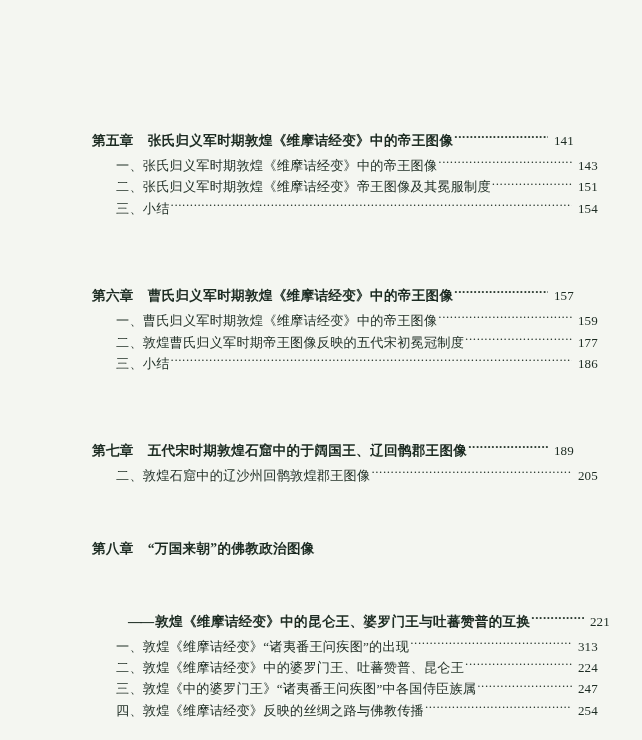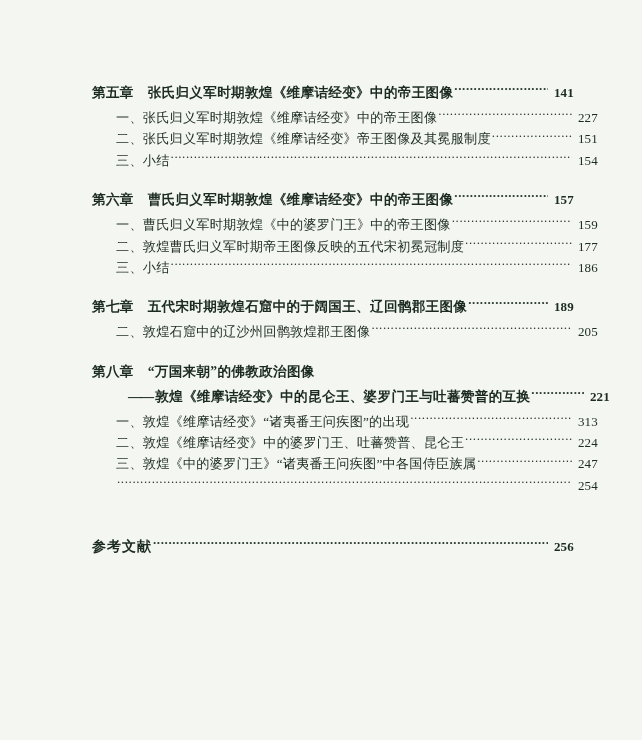--- a/index.html
+++ b/index.html
@@ -67,21 +67,22 @@
   .chapter {
     font-weight: bold;
     font-size: 13.6px;
     letter-spacing: 0.3px;
     margin-bottom: 3px;
   }
   .chapter .label .num {
     margin-right: 14px;
   }
   .chapter .page-num {
-    font-weight: bold;
+    font-weight: normal;
+    margin-top: 48px;
   }
   
   .sub {
     padding-left: 24px;
   }
   .sub .label {
     letter-spacing: 0.2px;
   }
   
   .chapter.no-leader .leader::after {
@@ -112,42 +113,42 @@
 
     <div class="group">
       <div class="entry chapter">
         <span class="label"><span class="num">第五章</span><span>张氏归义军时期敦煌《维摩诘经变》中的帝王图像</span></span>
         <span class="leader"></span>
         <span class="page-num">141</span>
       </div>
       <div class="entry sub">
         <span class="label">一、张氏归义军时期敦煌《维摩诘经变》中的帝王图像</span>
         <span class="leader"></span>
-        <span class="page-num">227</span>
+        <span class="page-num">143</span>
       </div>
       <div class="entry sub">
         <span class="label">二、张氏归义军时期敦煌《维摩诘经变》帝王图像及其冕服制度</span>
         <span class="leader"></span>
         <span class="page-num">151</span>
       </div>
       <div class="entry sub">
         <span class="label">三、小结</span>
         <span class="leader"></span>
         <span class="page-num">154</span>
       </div>
     </div>
 
     <div class="group">
       <div class="entry chapter">
         <span class="label"><span class="num">第六章</span><span>曹氏归义军时期敦煌《维摩诘经变》中的帝王图像</span></span>
         <span class="leader"></span>
         <span class="page-num">157</span>
       </div>
       <div class="entry sub">
-        <span class="label">一、曹氏归义军时期敦煌《中的婆罗门王》中的帝王图像</span>
+        <span class="label">一、曹氏归义军时期敦煌《维摩诘经变》中的帝王图像</span>
         <span class="leader"></span>
         <span class="page-num">159</span>
       </div>
       <div class="entry sub">
         <span class="label">二、敦煌曹氏归义军时期帝王图像反映的五代宋初冕冠制度</span>
         <span class="leader"></span>
         <span class="page-num">177</span>
       </div>
       <div class="entry sub">
         <span class="label">三、小结</span>
@@ -189,20 +190,21 @@
         <span class="label">二、敦煌《维摩诘经变》中的婆罗门王、吐蕃赞普、昆仑王</span>
         <span class="leader"></span>
         <span class="page-num">224</span>
       </div>
       <div class="entry sub">
         <span class="label">三、敦煌《中的婆罗门王》“诸夷番王问疾图”中各国侍臣族属</span>
         <span class="leader"></span>
         <span class="page-num">247</span>
       </div>
       <div class="entry sub">
+        <span class="label">四、敦煌《维摩诘经变》反映的丝绸之路与佛教传播</span>
         <span class="leader"></span>
         <span class="page-num">254</span>
       </div>
     </div>
 
     <div class="entry refs">
       <span class="label">参考文献</span>
       <span class="leader"></span>
       <span class="page-num">256</span>
     </div>

